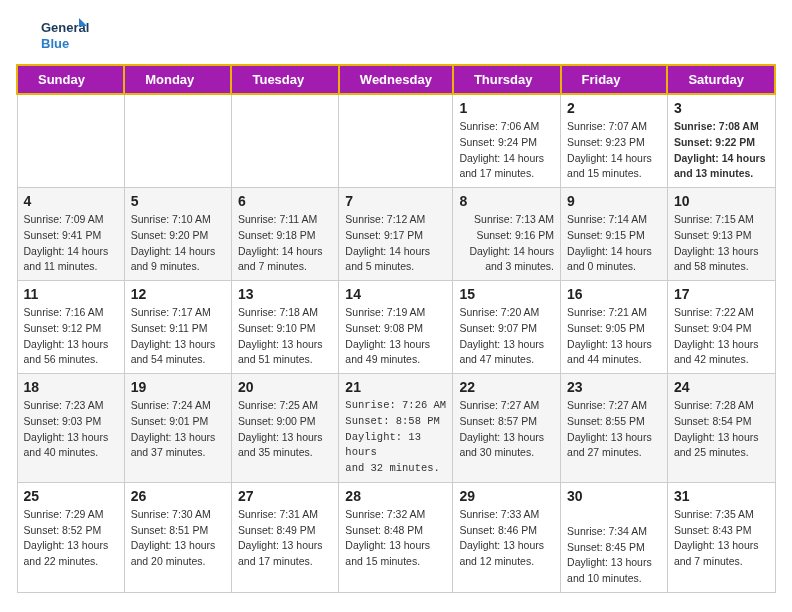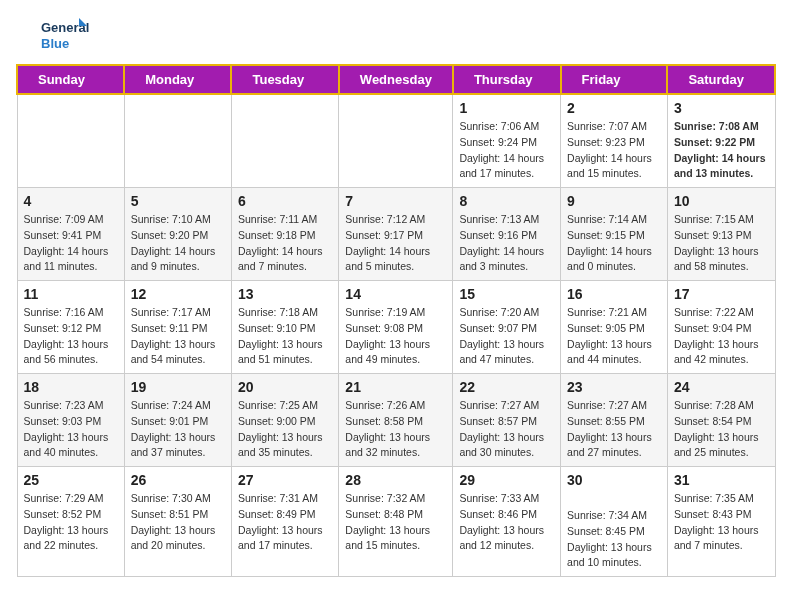--- a/index.html
+++ b/index.html
@@ -155,21 +155,21 @@
         </td>
         <td>
           <div class="day-number">7</div>
           <div class="day-info" style="white-space: pre-line;">Sunrise: 7:12 AM
 Sunset: 9:17 PM
 Daylight: 14 hours
 and 5 minutes.</div>
         </td>
         <td>
           <div class="day-number">8</div>
-          <div class="day-info" style="white-space: pre-line;">Sunrise: 7:13 AM
+          <div class="day-info" style="white-space: pre-line; text-align: right;">Sunrise: 7:13 AM
 Sunset: 9:16 PM
 Daylight: 14 hours
 and 3 minutes.</div>
         </td>
         <td>
           <div class="day-number">9</div>
           <div class="day-info" style="white-space: pre-line;">Sunrise: 7:14 AM
 Sunset: 9:15 PM
 Daylight: 14 hours
 and 0 minutes.</div>
@@ -250,21 +250,21 @@
         </td>
         <td>
           <div class="day-number">20</div>
           <div class="day-info" style="white-space: pre-line;">Sunrise: 7:25 AM
 Sunset: 9:00 PM
 Daylight: 13 hours
 and 35 minutes.</div>
         </td>
         <td>
           <div class="day-number">21</div>
-          <div class="day-info" style="white-space: pre-line;">Sunrise: 7:26 AM
+          <div class="day-info" style="white-space: pre-line; font-family: Liberation Mono, monospace;">Sunrise: 7:26 AM
 Sunset: 8:58 PM
 Daylight: 13 hours
 and 32 minutes.</div>
         </td>
         <td>
           <div class="day-number">22</div>
           <div class="day-info" style="white-space: pre-line;">Sunrise: 7:27 AM
 Sunset: 8:57 PM
 Daylight: 13 hours
 and 30 minutes.</div>

